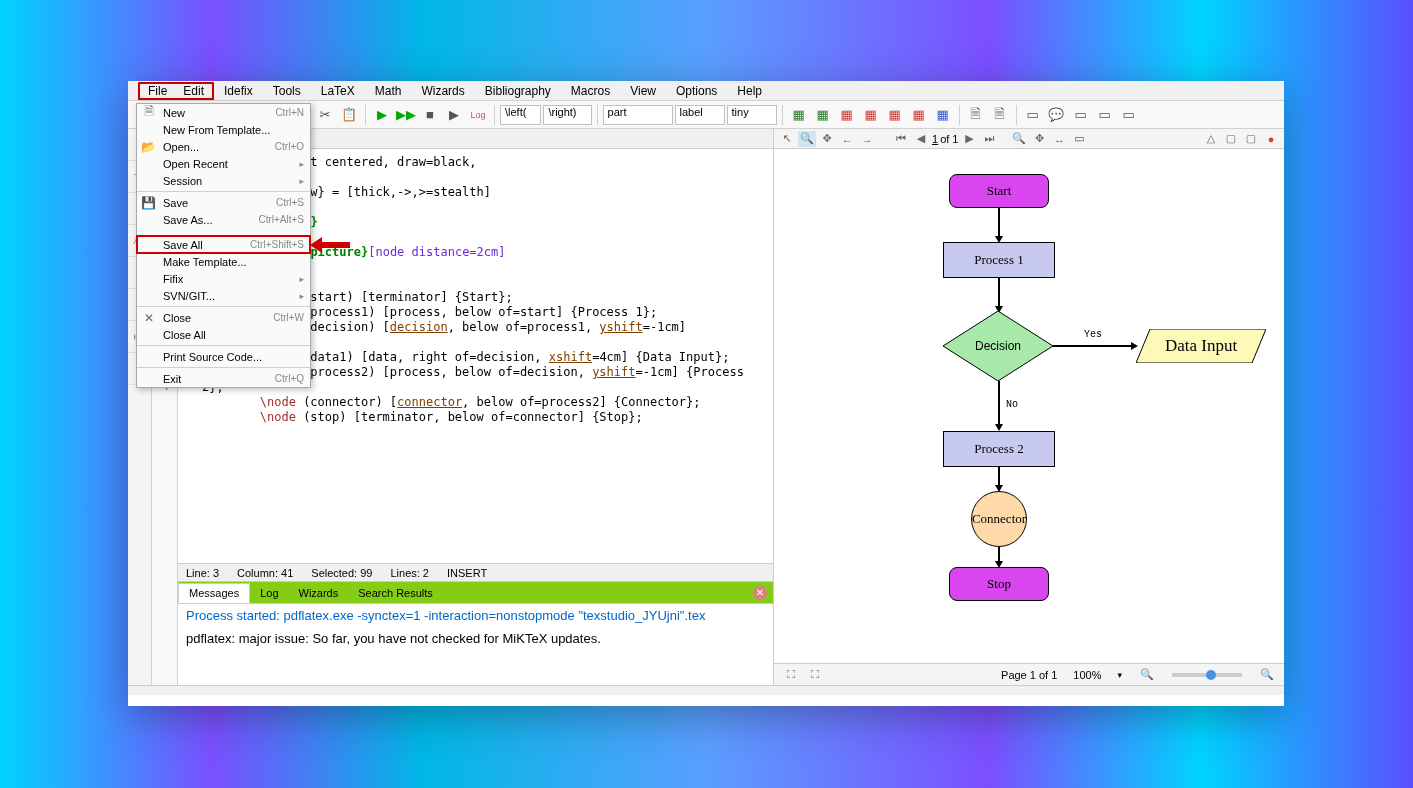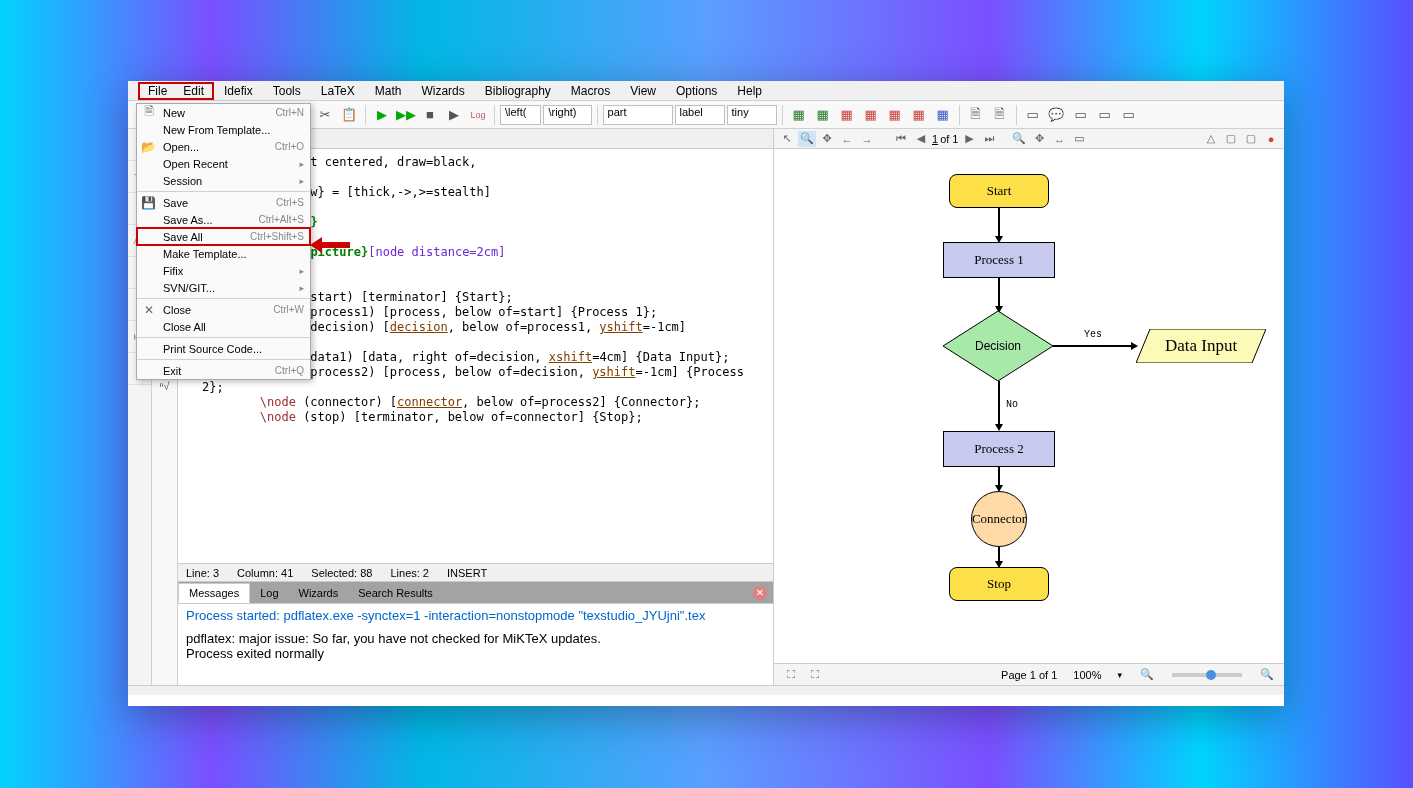--- a/index.html
+++ b/index.html
@@ -78,20 +78,21 @@
   position: relative;
   font-size: 11px;
 }
 .fm-item .fm-ico { position: absolute; left: 4px; width: 16px; text-align:center; font-size:12px; color:#666;}
 .fm-item .fm-short { margin-left: auto; color: #888; font-size: 10px; }
 .fm-item .fm-arrow { margin-left: auto; color: #888; font-size: 9px; }
 .fm-sep { height: 1px; background: #d0d0d0; margin: 2px 0; }
 .fm-item.highlighted {
   outline: 2px solid #cc0000;
   outline-offset: -1px;
+  margin-top: 8px;
 }
 .red-arrow {
   position: absolute;
   left: 182px;
   top: 156px;
   z-index: 101;
   pointer-events: none;
 }
 .main-area {
   display: flex;
@@ -141,21 +142,21 @@
   position: relative;
 }
 .k-blue { color: #0000c8; font-weight: bold;}
 .k-green { color: #008000; font-weight: bold;}
 .k-olive { color: #6d28d9; }
 .k-red { color: #a03030; }
 .k-comment { color: #808080; }
 .k-link { color: #804000; text-decoration: underline;}
 .status-line { height: 18px; background: #f0f0f0; border-top:1px solid #ccc; display:flex; align-items:center; font-size:11px; padding:0 8px; gap:18px;}
 .bottom-panel { height: 104px; display:flex; flex-direction:column; border-top:1px solid #ccc;}
-.bp-tabs { height:22px; display:flex; background:#a3a3a3; align-items:center; border-bottom:1px solid #ccc;}
+.bp-tabs { height:22px; display:flex; background:#84cc16; align-items:center; border-bottom:1px solid #ccc;}
 .bp-tab { padding:3px 10px; font-size:11px; }
 .bp-tab.active { background:#fff; border:1px solid #ccc; border-bottom:1px solid #fff;}
 .bp-close { margin-left:auto; margin-right:6px; width:14px;height:14px; background:#e08080; border-radius:7px; color:#fff; font-size:10px; display:flex;align-items:center;justify-content:center;}
 .bp-body { flex:1; padding:4px 8px; font-size:13px; background:#fff;}
 .bp-body .proc-start { color:#0066cc; }
 .preview-pane {
   width: 510px;
   display: flex;
   flex-direction: column;
   background: #fff;
@@ -172,21 +173,21 @@
   height: 22px; background:#f4f4f4; border-top:1px solid #ccc;
   display:flex; align-items:center; padding:0 8px; font-size:11px; gap:6px;
 }
 .pf-right { margin-left:auto; display:flex; align-items:center; gap:16px;}
 .zoom-slider{ width:70px; height:4px; background:#ccc; position:relative;}
 .zoom-slider .knob{ position:absolute; left:34px; top:-3px; width:10px;height:10px; background:#4a90e2; border-radius:5px;}
 .under-bar { height:10px; background:#f0f0f0; border-top:1px solid #ccc;}
 
 
 .node { position:absolute; font-family:"Times New Roman",serif; font-size:13px; display:flex; align-items:center; justify-content:center; border:1px solid #000;}
-.terminator { width:100px; height:34px; border-radius:8px; background:#fde047;}
+.terminator { width:100px; height:34px; border-radius:8px; background:#d946ef;}
 .process { width:112px; height:36px; background:#c7c9ef;}
 .decision-wrap { width:110px; height:70px; }
 .decision-wrap svg { width:100%; height:100%;}
 .decision-txt{ position:absolute; left:0;top:0;width:100%;height:100%;display:flex;align-items:center;justify-content:center;}
 .connector { width:56px; height:56px; border-radius:28px; background:#ffd9a8;}
 .arrow-line { position:absolute; background:#000;}
 .arrow-head { position:absolute; width:0;height:0; }
 .arrow-down .arrow-head { border-left:4px solid transparent; border-right:4px solid transparent; border-top:7px solid #000;}
 .arrow-right .arrow-head { border-top:4px solid transparent; border-bottom:4px solid transparent; border-left:7px solid #000;}
 .ylabel{ position:absolute; font-family:Liberation Mono, monospace; font-size:10px;}
@@ -369,37 +370,36 @@
         <span class="k-red">\node</span><span> (start) [terminator] {Start};</span>
         <span class="k-red">\node</span><span> (process1) [process, below of=start] {Process 1};</span>
         <span class="k-red">\node</span><span> (decision) [</span><span class="k-link">decision</span><span>, below of=process1, </span><span class="k-link">yshift</span><span>=-1cm] {Decision};</span>
         <span class="k-red">\node</span><span> (data1) [data, right of=decision, </span><span class="k-link">xshift</span><span>=4cm] {Data Input};</span>
         <span class="k-red">\node</span><span> (process2) [process, below of=decision, </span><span class="k-link">yshift</span><span>=-1cm] {Process 2};</span>
         <span class="k-red">\node</span><span> (connector) [</span><span class="k-link">connector</span><span>, below of=process2] {Connector};</span>
         <span class="k-red">\node</span><span> (stop) [terminator, below of=connector] {Stop};</span></div>
       <div class="status-line">
         <span>Line: 3</span>
         <span>Column: 41</span>
-        <span>Selected: 88</span>
+        <span>Selected: 99</span>
         <span>Lines: 2</span>
         <span>INSERT</span>
       </div>
       <div class="bottom-panel">
         <div class="bp-tabs">
           <span class="bp-tab active">Messages</span>
           <span class="bp-tab">Log</span>
           <span class="bp-tab">Wizards</span>
           <span class="bp-tab">Search Results</span>
           <span class="bp-close">✕</span>
         </div>
         <div class="bp-body">
           <div class="proc-start">Process started: pdflatex.exe -synctex=1 -interaction=nonstopmode "texstudio_JYUjni".tex</div>
           <div style="height:8px"></div>
           <div>pdflatex: major issue: So far, you have not checked for MiKTeX updates.</div>
-          <div>Process exited normally</div>
         </div>
       </div>
     </div>
 
     <div class="preview-pane">
       <div class="preview-toolbar">
         <span class="pv-ico">↖</span>
         <span class="pv-ico" style="background:#d0e4f5">🔍</span>
         <span class="pv-ico">✥</span>
         <span class="pv-ico">←</span>

